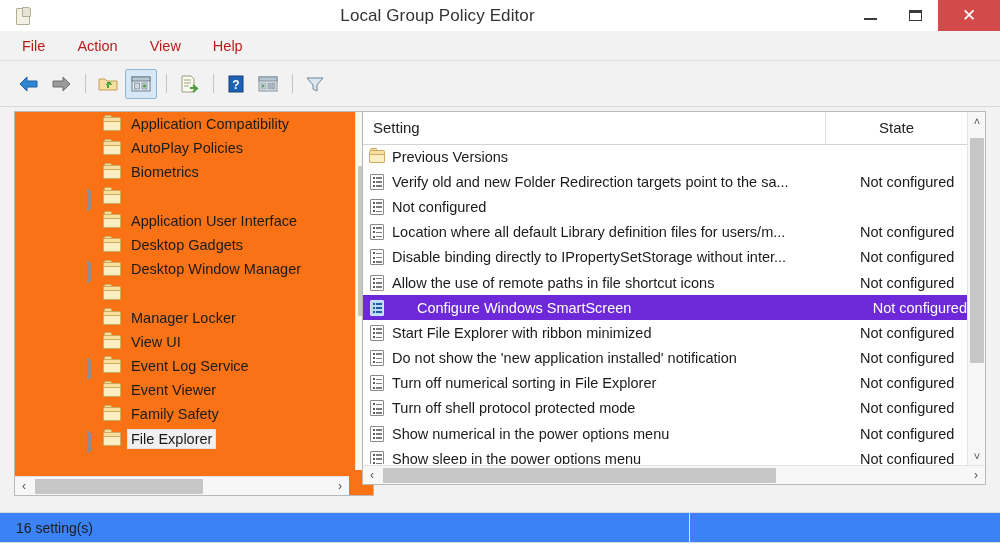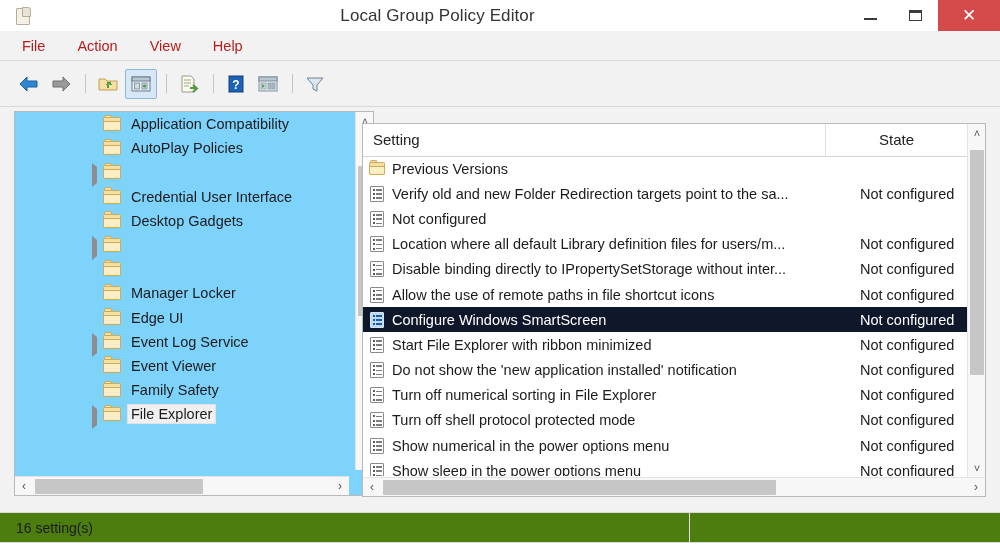--- a/index.html
+++ b/index.html
@@ -115,34 +115,32 @@
 
   
   .panes {
     position: absolute; left: 0; top: 107px;
     width: 1000px; height: 400px;
     background: #f2f2f2;
   }
   .pane-left {
     position: absolute; left: 14px; top: 4px;
     width: 360px; height: 385px;
-    background: #7dd3fc;
+    background: #f97316;
     border: 1px solid #b9b9b9;
     box-sizing: border-box;
     overflow: hidden;
-    text-align: right;
   }
   .pane-right {
     position: absolute; left: 362px; top: 4px;
     width: 624px; height: 374px;
     background: #ffffff;
     border: 1px solid #b9b9b9;
     box-sizing: border-box;
     overflow: hidden;
-    margin-top: 12px;
   }
 
   
   .tree {
     position: absolute; left: 0; top: 0;
     width: 316px; height: 358px;
     overflow: hidden;
   }
   .tnode {
     height: 24.2px;
@@ -231,21 +229,21 @@
     overflow: hidden;
   }
   .lrow {
     height: 25.2px;
     display: flex; align-items: center;
     white-space: nowrap;
     font-size: 14.5px;
     color: #1b1b1b;
     font-family: "Liberation Sans", sans-serif;
   }
-  .lrow.selected { background: #0f172a; color: #ffffff; }
+  .lrow.selected { background: #6d28d9; color: #ffffff; gap: 25px; }
   .lrow .licon { width: 17px; height: 16px; margin: 0 6px 0 6px; flex: 0 0 auto; position: relative; }
   .lrow .lname { width: 468px; overflow: hidden; text-overflow: clip; }
   .lrow .lstate { flex: 1 1 auto; }
 
   
   .policyicon .body {
     position: absolute; left: 1px; top: 0px;
     width: 14px; height: 16px;
     border: 1.4px solid #8a8a8a;
     background: #ffffff;
@@ -309,21 +307,21 @@
     position: absolute; top: 2px; left: 0;
     height: 15px;
     background: #c6c6c6;
     border-radius: 1px;
   }
 
   
   .statusbar {
     position: absolute; left: 0; top: 512px;
     width: 1000px; height: 30px;
-    background: #4d7c0f;
+    background: #3b82f6;
     border-top: 1px solid #d9d9d9;
     display: flex; align-items: center;
   }
   .statusbar .cell1 {
     width: 690px; height: 30px;
     display: flex; align-items: center;
     padding-left: 16px;
     box-sizing: border-box;
     border-right: 1px solid #e0e0e0;
     font-size: 14px; color: #1b1b1b;
@@ -455,50 +453,59 @@
           </div>
           <div class="tnode">
             <span class="folder">
               <span class="tab"></span>
               <span class="back"></span>
               <span class="front"></span>
             </span>
             <span class="tlabel">AutoPlay Policies</span>
           </div>
           <div class="tnode">
+            <span class="folder">
+              <span class="tab"></span>
+              <span class="back"></span>
+              <span class="front"></span>
+            </span>
+            <span class="tlabel">Biometrics</span>
+          </div>
+          <div class="tnode">
             <span class="twist"><span class="tri"></span></span>
             <span class="folder">
               <span class="tab"></span>
               <span class="back"></span>
               <span class="front"></span>
             </span>
           </div>
           <div class="tnode">
             <span class="folder">
               <span class="tab"></span>
               <span class="back"></span>
               <span class="front"></span>
             </span>
-            <span class="tlabel">Credential User Interface</span>
+            <span class="tlabel">Application User Interface</span>
           </div>
           <div class="tnode">
             <span class="folder">
               <span class="tab"></span>
               <span class="back"></span>
               <span class="front"></span>
             </span>
             <span class="tlabel">Desktop Gadgets</span>
           </div>
           <div class="tnode">
             <span class="twist"><span class="tri"></span></span>
             <span class="folder">
               <span class="tab"></span>
               <span class="back"></span>
               <span class="front"></span>
             </span>
+            <span class="tlabel">Desktop Window Manager</span>
           </div>
           <div class="tnode">
             <span class="folder">
               <span class="tab"></span>
               <span class="back"></span>
               <span class="front"></span>
             </span>
           </div>
           <div class="tnode">
             <span class="folder">
@@ -507,21 +514,21 @@
               <span class="front"></span>
             </span>
             <span class="tlabel">Manager Locker</span>
           </div>
           <div class="tnode">
             <span class="folder">
               <span class="tab"></span>
               <span class="back"></span>
               <span class="front"></span>
             </span>
-            <span class="tlabel">Edge UI</span>
+            <span class="tlabel">View UI</span>
           </div>
           <div class="tnode">
             <span class="twist"><span class="tri"></span></span>
             <span class="folder">
               <span class="tab"></span>
               <span class="back"></span>
               <span class="front"></span>
             </span>
             <span class="tlabel">Event Log Service</span>
           </div>

